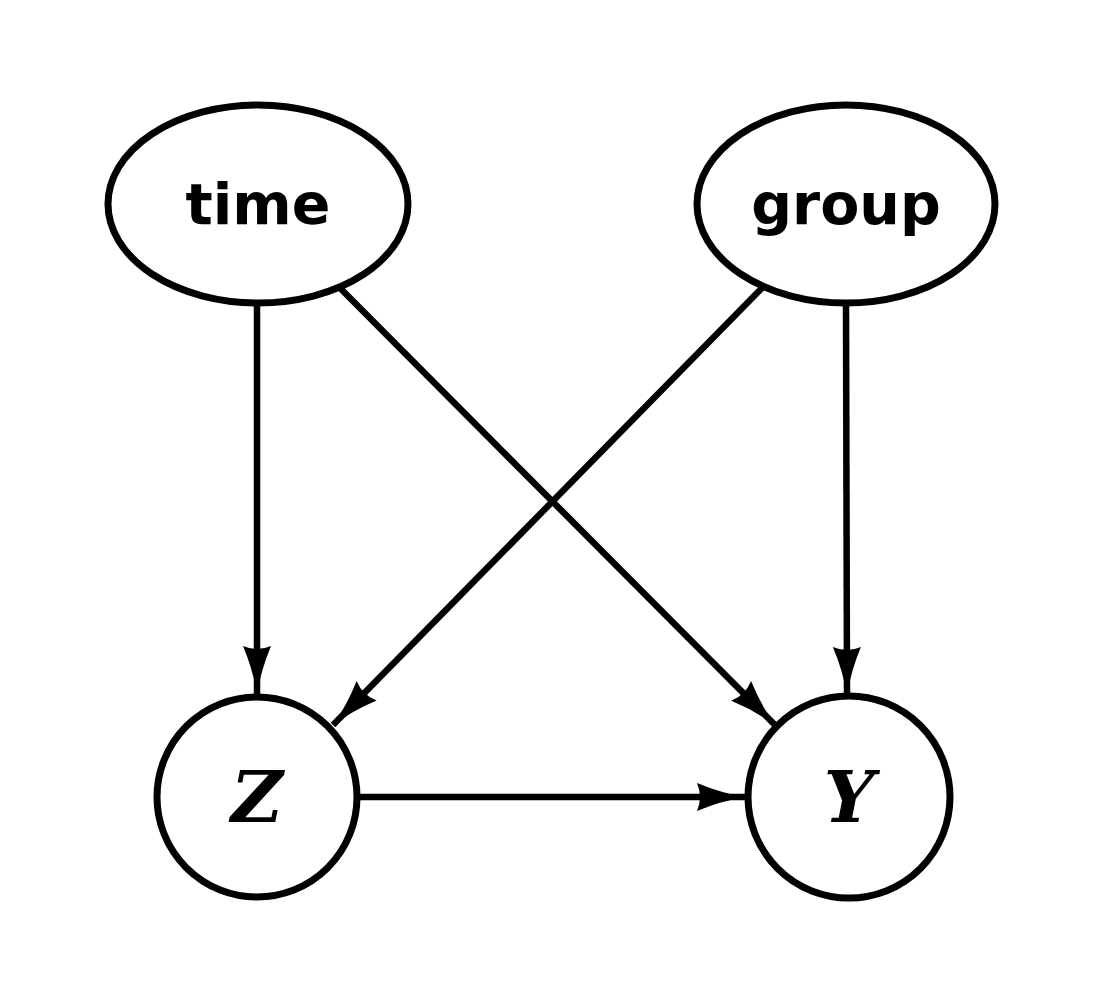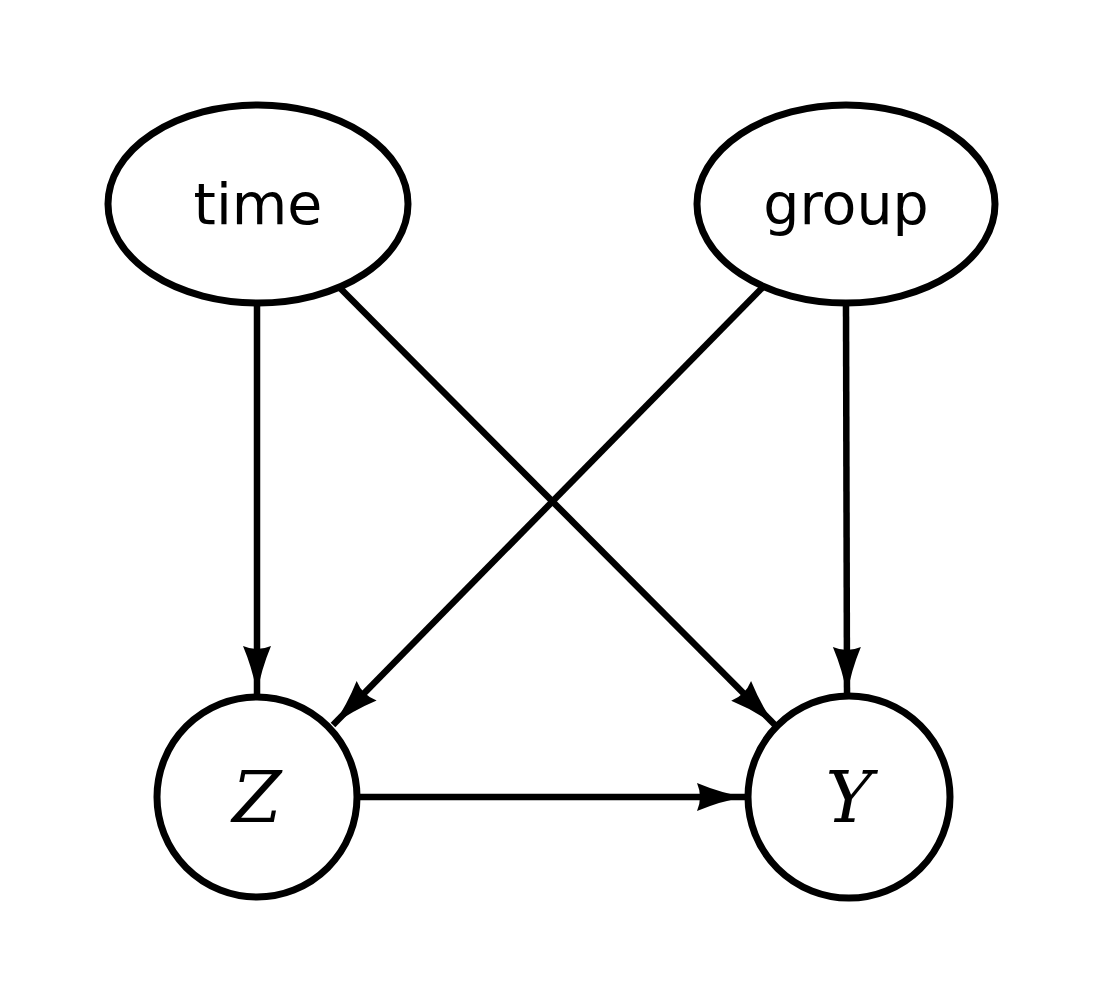--- a/index.html
+++ b/index.html
@@ -7,20 +7,21 @@
     padding: 0;
     background: #ffffff;
   }
   .stage {
     position: relative;
     width: 1016px;
     height: 1005px;
     background: var(--bg, #ffffff);
     overflow: hidden;
     font-family: "DejaVu Sans", sans-serif;
+    font-weight: bold;
   }
   svg.diagram {
     display: block;
     width: 1103px;
     height: 1005px;
   }
   .edge-line {
     stroke: var(--stroke, #000000);
     fill: none;
     stroke-linecap: butt;

